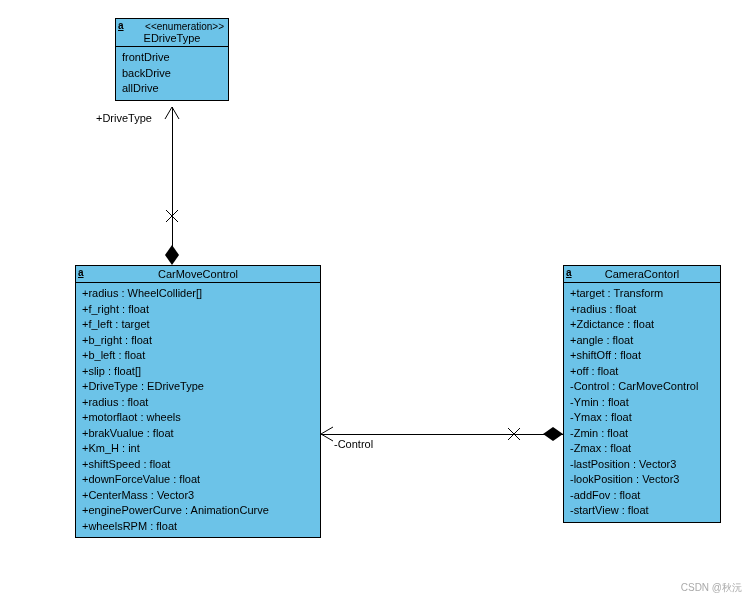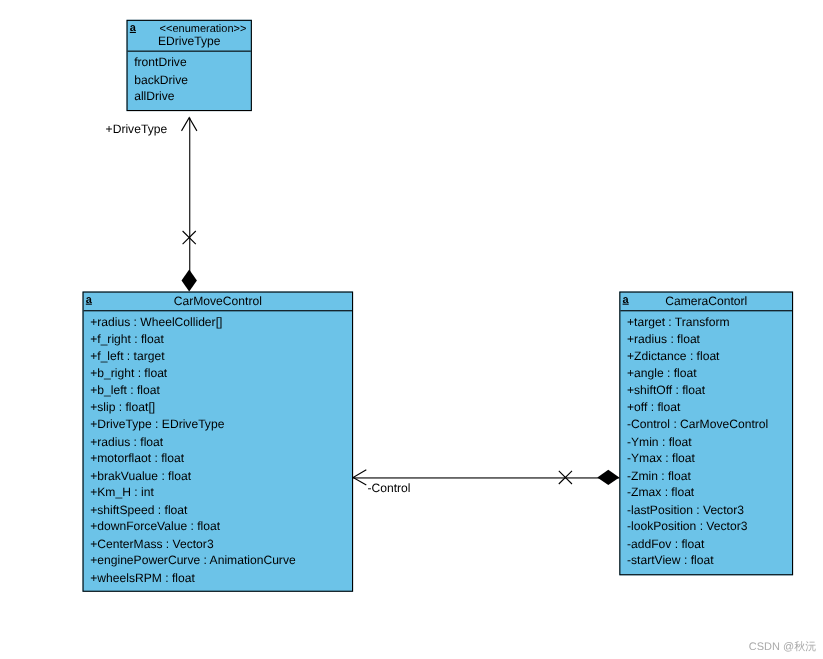--- a/index.html
+++ b/index.html
@@ -39,21 +39,21 @@
   </div>
   <div class="bdy" id="carmove-body">
       <div>+radius : WheelCollider[]</div>
       <div>+f_right : float</div>
       <div>+f_left : target</div>
       <div>+b_right : float</div>
       <div>+b_left : float</div>
       <div>+slip : float[]</div>
       <div>+DriveType : EDriveType</div>
       <div>+radius : float</div>
-      <div>+motorflaot : float</div>
+      <div>+motorflaot : wheels</div>
       <div>+brakVualue : float</div>
       <div>+Km_H : int</div>
       <div>+shiftSpeed : float</div>
       <div>+downForceValue : float</div>
       <div>+CenterMass : Vector3</div>
       <div>+enginePowerCurve : AnimationCurve</div>
       <div>+wheelsRPM : float</div>
     </div>
 </div>
 

